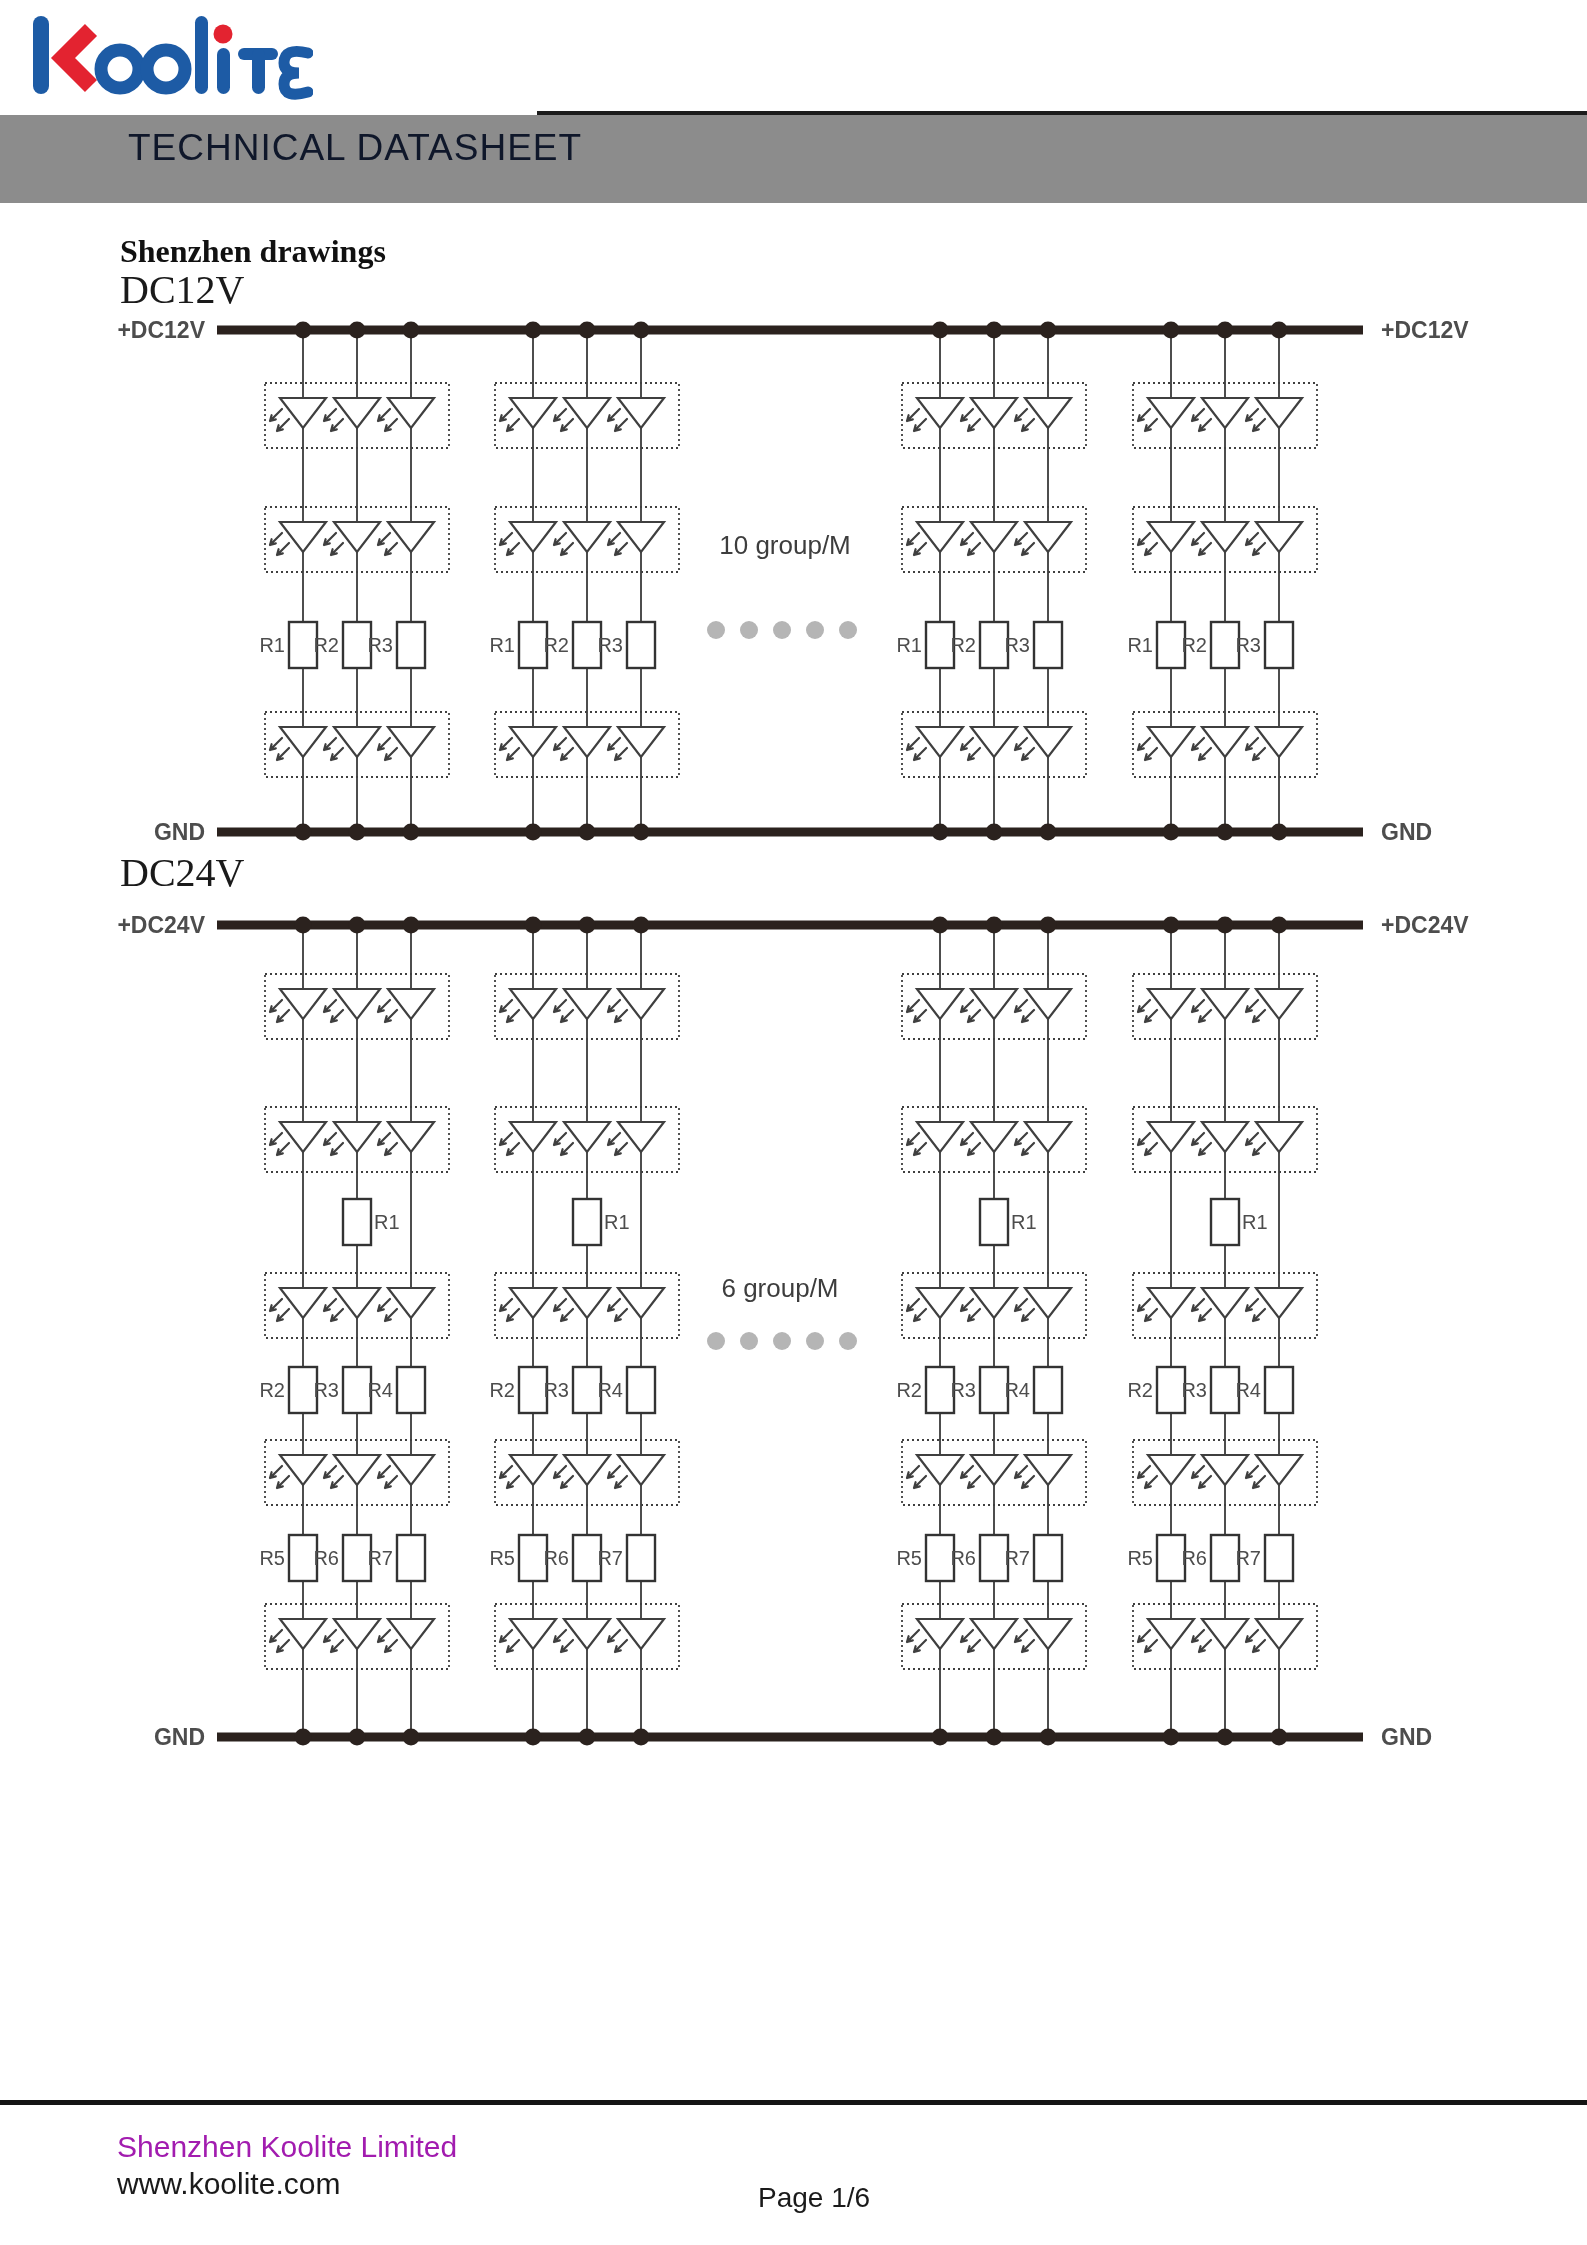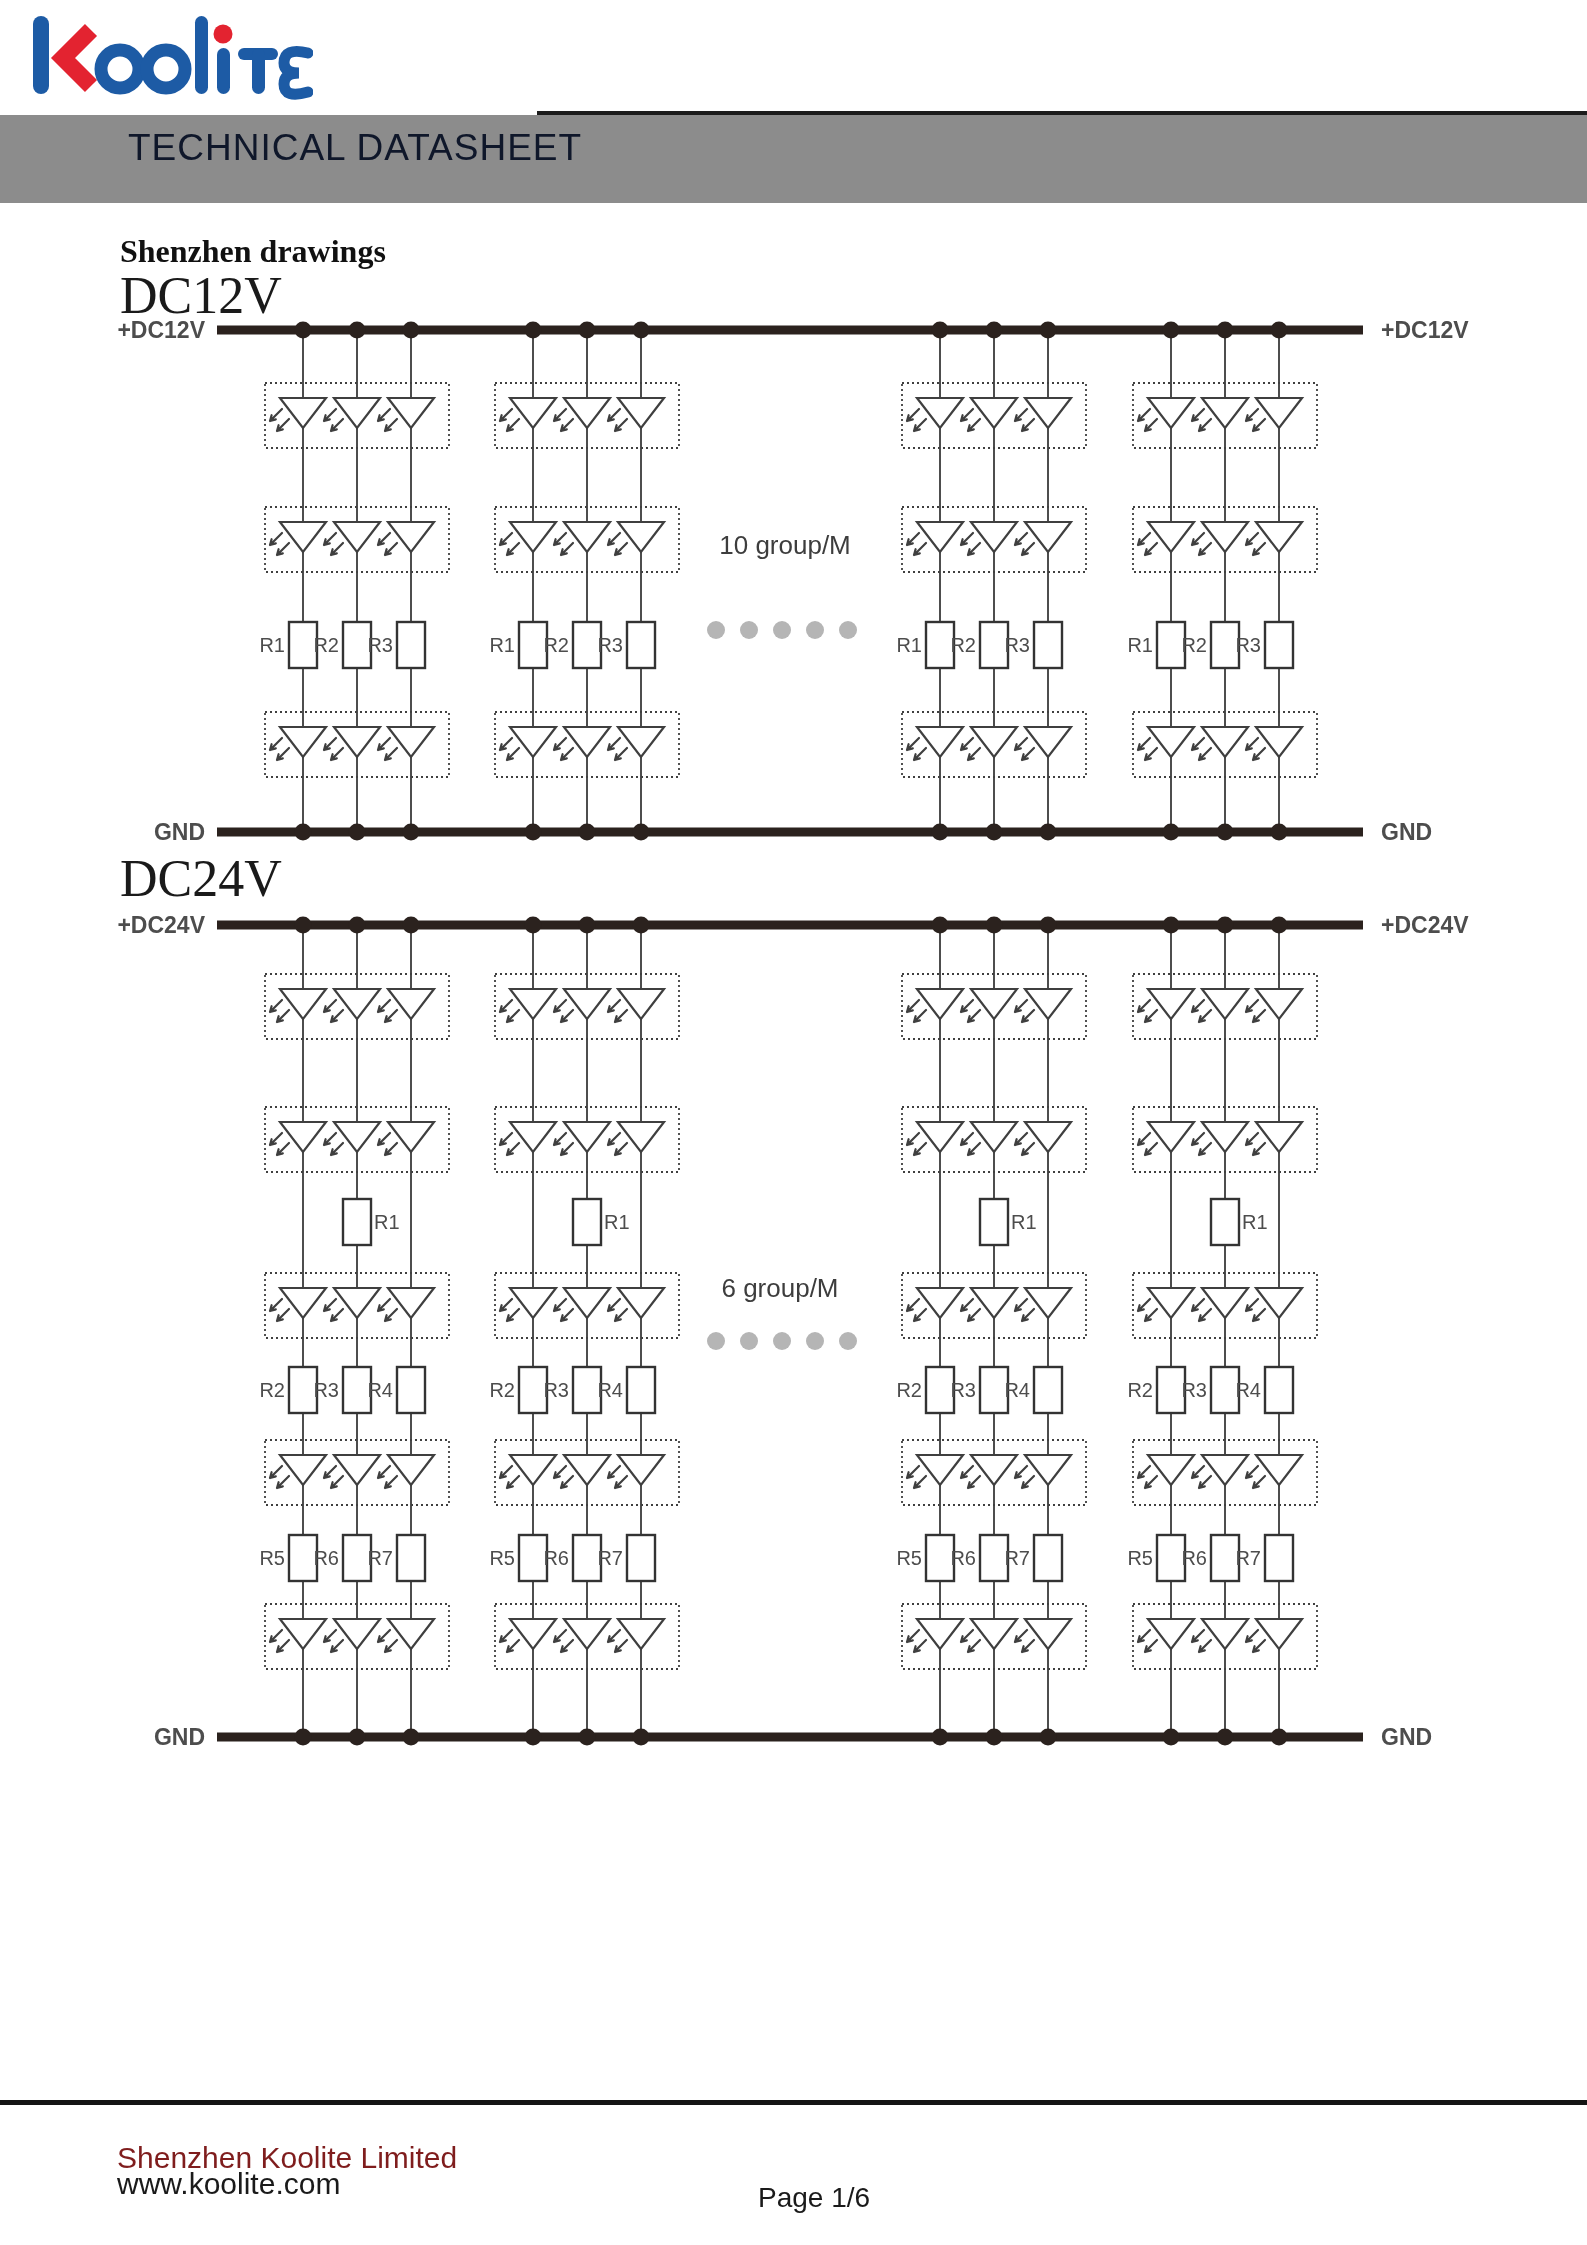--- a/index.html
+++ b/index.html
@@ -10,41 +10,41 @@
   
   .graybar{position:absolute;left:0;top:115px;width:1587px;height:88px;background:#8c8c8c;}
   .bartop{position:absolute;left:537px;top:111px;width:1050px;height:4px;background:#1c1c1c;}
   .ds-title{position:absolute;left:128px;top:127px;font-size:37px;color:#0f172a;letter-spacing:1px;text-align:right;}
   .prod{position:absolute;left:1163px;top:119px;font-size:33px;color:#fff;line-height:40px;}
 
   
   .h-circuit{position:absolute;left:120px;top:233px;font-family:"Liberation Serif",serif;
              font-weight:bold;font-size:32px;color:#111;}
   .h-volt{position:absolute;left:120px;font-family:"Liberation Serif",serif;
-          font-size:52px;color:#1a1a1a;}
+          font-size:40px;color:#1a1a1a;}
   .h-dc12{top:266px;} .h-dc24{top:849px;}
 
   
   svg{position:absolute;left:0;}
   svg text{dominant-baseline:central;}
   .raillabel{font-family:"Liberation Sans",sans-serif;font-weight:700;font-size:23px;fill:#4d4d4d;}
   .rlabel{font-family:"Liberation Sans",sans-serif;font-size:20px;fill:#4d4d4d;}
   .note{font-family:"Liberation Sans",sans-serif;font-size:26px;fill:#3d3d3d;}
   .rail{stroke:#2b221e;stroke-width:9;}
   .dot{fill:#2b221e;}
   .wire{stroke:#4d4d4d;stroke-width:2;fill:none;}
   .graydot{fill:#b5b5b5;}
   .dashbox{fill:none;stroke:#3f3f3f;stroke-width:1.8;stroke-dasharray:2 3;}
   .ledtri{fill:#fff;stroke:#3f3f3f;stroke-width:2.2;stroke-linejoin:miter;}
   .arr{fill:none;stroke:#3f3f3f;stroke-width:2.2;stroke-linecap:round;stroke-linejoin:round;}
   .resrect{fill:#fff;stroke:#333;stroke-width:2.4;}
 
   
   .footline{position:absolute;left:0;top:2100px;width:1587px;height:5px;background:#141414;}
-  .foot-co{position:absolute;left:117px;top:2130px;font-size:30px;color:#7f1d1d;margin-top:11px;}
+  .foot-co{position:absolute;left:117px;top:2130px;font-size:30px;color:#a21caf;}
   .foot-web{position:absolute;left:117px;top:2167px;font-size:30px;color:#1a1a1a;}
   .foot-page{position:absolute;left:758px;top:2182px;font-size:28px;color:#1a1a1a;}
 </style>
 </head>
 <body>
 
 <svg class="abs" style="left:23px;top:12px;" width="290" height="95" viewBox="0 0 290 95" aria-label="koolite">
   <rect x="10" y="4" width="16" height="78" rx="8" fill="#1d5ba5"></rect>
   <path d="M68,18 L40,46 L68,74" stroke="#e32330" stroke-width="17" fill="none"></path>
   <circle cx="97" cy="57" r="19" fill="none" stroke="#1d5ba5" stroke-width="13"></circle>

